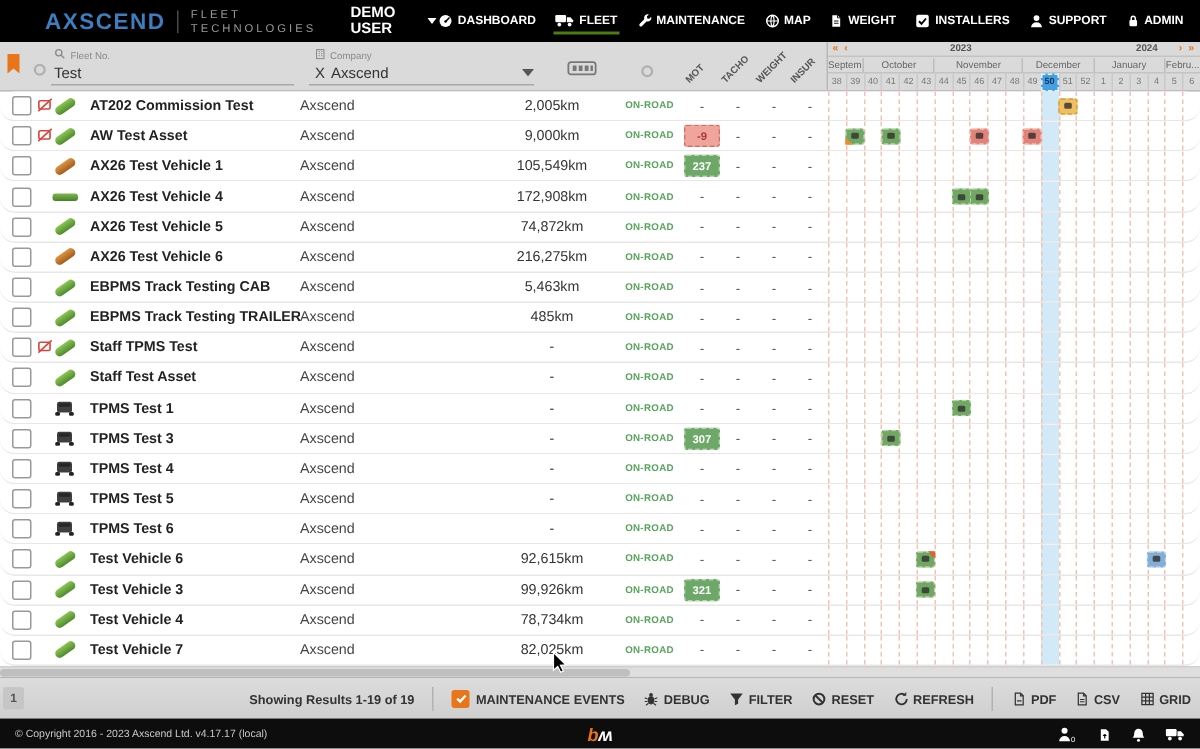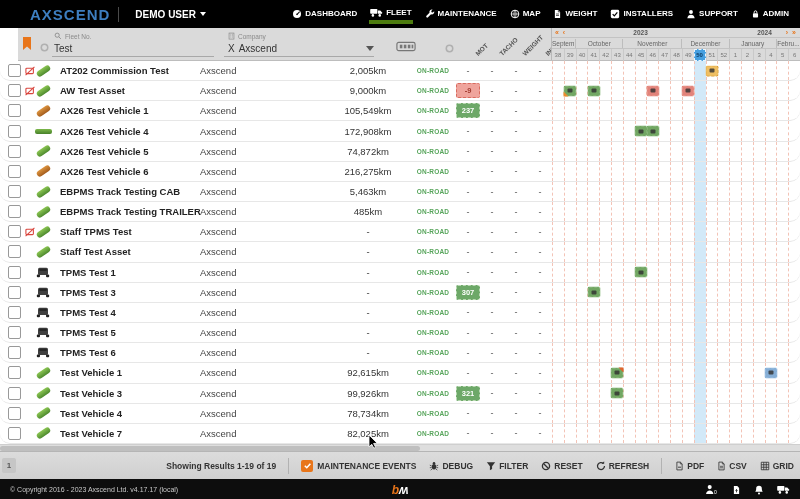--- a/index.html
+++ b/index.html
@@ -8,24 +8,24 @@
   
   .topbar{height:28px;background:#000;display:flex;align-items:center;color:#fff;}
   .brand{display:flex;align-items:center;padding-left:30px;}
   .logo{font-size:15px;font-weight:bold;color:#3d7ec0;letter-spacing:1px;}
   .bsep{width:1px;height:15px;background:#4a4a4a;margin:0 8px;}
   .tagline{font-size:7.5px;letter-spacing:2px;color:#9a9a9a;}
   .usermenu{display:flex;align-items:center;gap:4px;margin-left:8px;font-size:10px;font-weight:bold;color:#fff;cursor:default;}
   .caret-w{width:0;height:0;border-left:3px solid transparent;border-right:3px solid transparent;border-top:4px solid #fff;}
   #mainnav{margin-left:auto;display:flex;align-items:center;gap:11px;padding-right:10px;font-size:8px;font-weight:bold;}
   .navitem{display:flex;align-items:center;gap:3px;padding:4px 1px 3px;border-bottom:2px solid transparent;}
-  .navitem.active{border-bottom:4px solid #4d7c0f;}
+  .navitem.active{border-bottom:2px solid #4d7c0f;}
   .icon{display:inline-flex;align-items:center;justify-content:center;}
   
-  .filterbar{height:32px;background:#dadada;position:relative;border-bottom:1px solid #bdbdbd;margin-left:18px;}
+  .filterbar{height:32px;background:#dadada;position:relative;border-bottom:1px solid #bdbdbd;}
   .fb-abs{position:absolute;}
   .field-label{display:flex;align-items:center;gap:3px;font-size:6.5px;color:#8a8a8a;}
   .field-value{font-size:10px;color:#333;margin-top:2px;display:flex;gap:4px;align-items:center;}
   .underline{position:absolute;height:1px;background:#a8a8a8;bottom:3px;}
   .caret-g{width:0;height:0;border-left:4px solid transparent;border-right:4px solid transparent;border-top:5px solid #555;}
   .rot{position:absolute;bottom:3px;font-size:6.5px;font-weight:bold;color:#555;transform:rotate(-45deg);transform-origin:left bottom;white-space:nowrap;}
   
   .tlhead{position:absolute;right:0;top:0;width:248px;height:32px;border-left:1px solid #b8b8b8;background:#dadada;}
   .tl-years{height:9px;position:relative;font-size:6.5px;font-weight:bold;color:#555;display:flex;align-items:center;}
   .tl-years .yr{text-align:center;}
@@ -94,20 +94,21 @@
 </style>
 </head>
 <body>
 
 <div class="app">
 
   <header class="topbar">
     <div class="brand">
       <span class="logo">AXSCEND</span>
       <span class="bsep"></span>
+      <span class="tagline">FLEET TECHNOLOGIES</span>
       <span class="usermenu">
         <span>DEMO USER</span>
         <i class="caret-w"></i>
       </span>
     </div>
     <nav id="mainnav">
         <div class="navitem">
           <span class="icon">
             <svg viewBox="0 0 12 12" width="10" height="10">
               <circle cx="6" cy="6" r="4.8" fill="#fff"></circle>
@@ -922,21 +923,21 @@
           <span class="gc"></span>
           <span class="gc"></span>
           <span class="gc"></span>
         </div>
       </div>
       <div class="row">
         <span class="cb"></span>
         <span class="vicon">
           <span class="trailer green"></span>
         </span>
-        <span class="vname">Test Vehicle 1</span>
+        <span class="vname">Test Vehicle 6</span>
         <span class="vco">Axscend</span>
         <span class="vodo">92,615km</span>
         <span class="vstat">ON-ROAD</span>
         <div class="vdash">-</div>
         <span class="vdash">-</span>
         <span class="vdash">-</span>
         <span class="vdash">-</span>
         <div class="gwrap">
           <span class="gc"></span>
           <span class="gc"></span>

